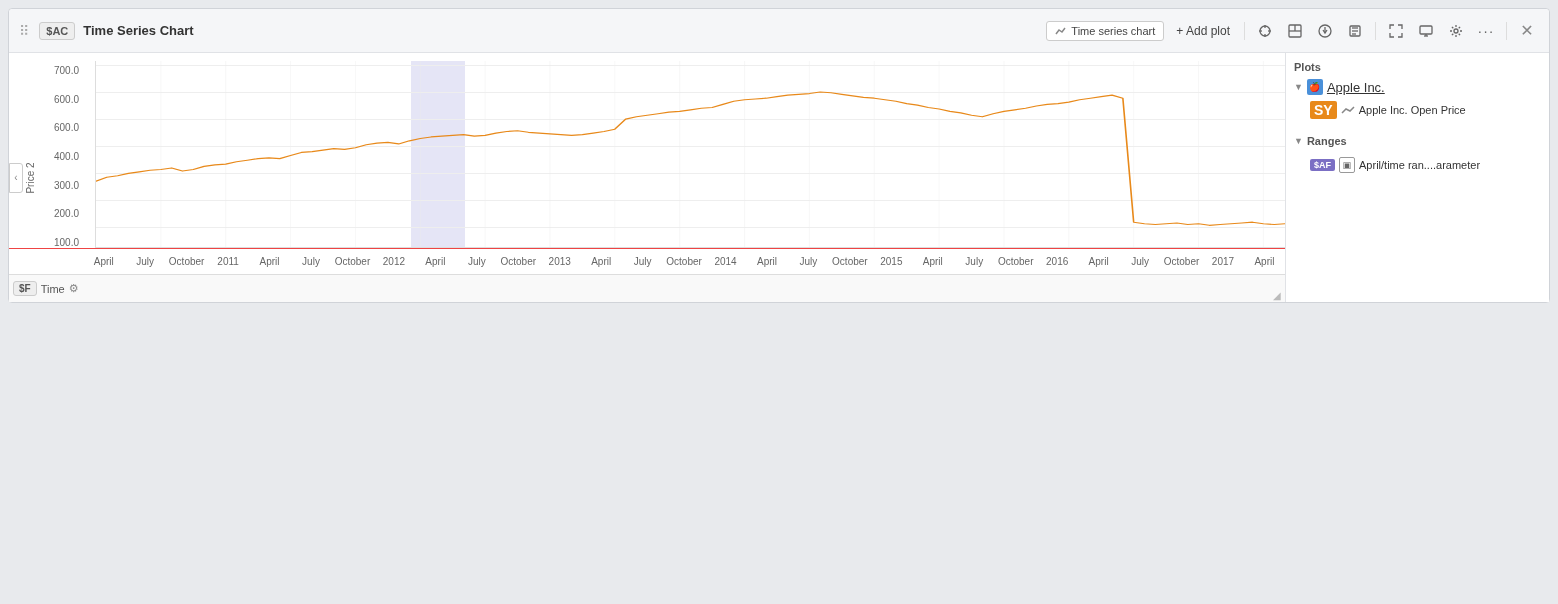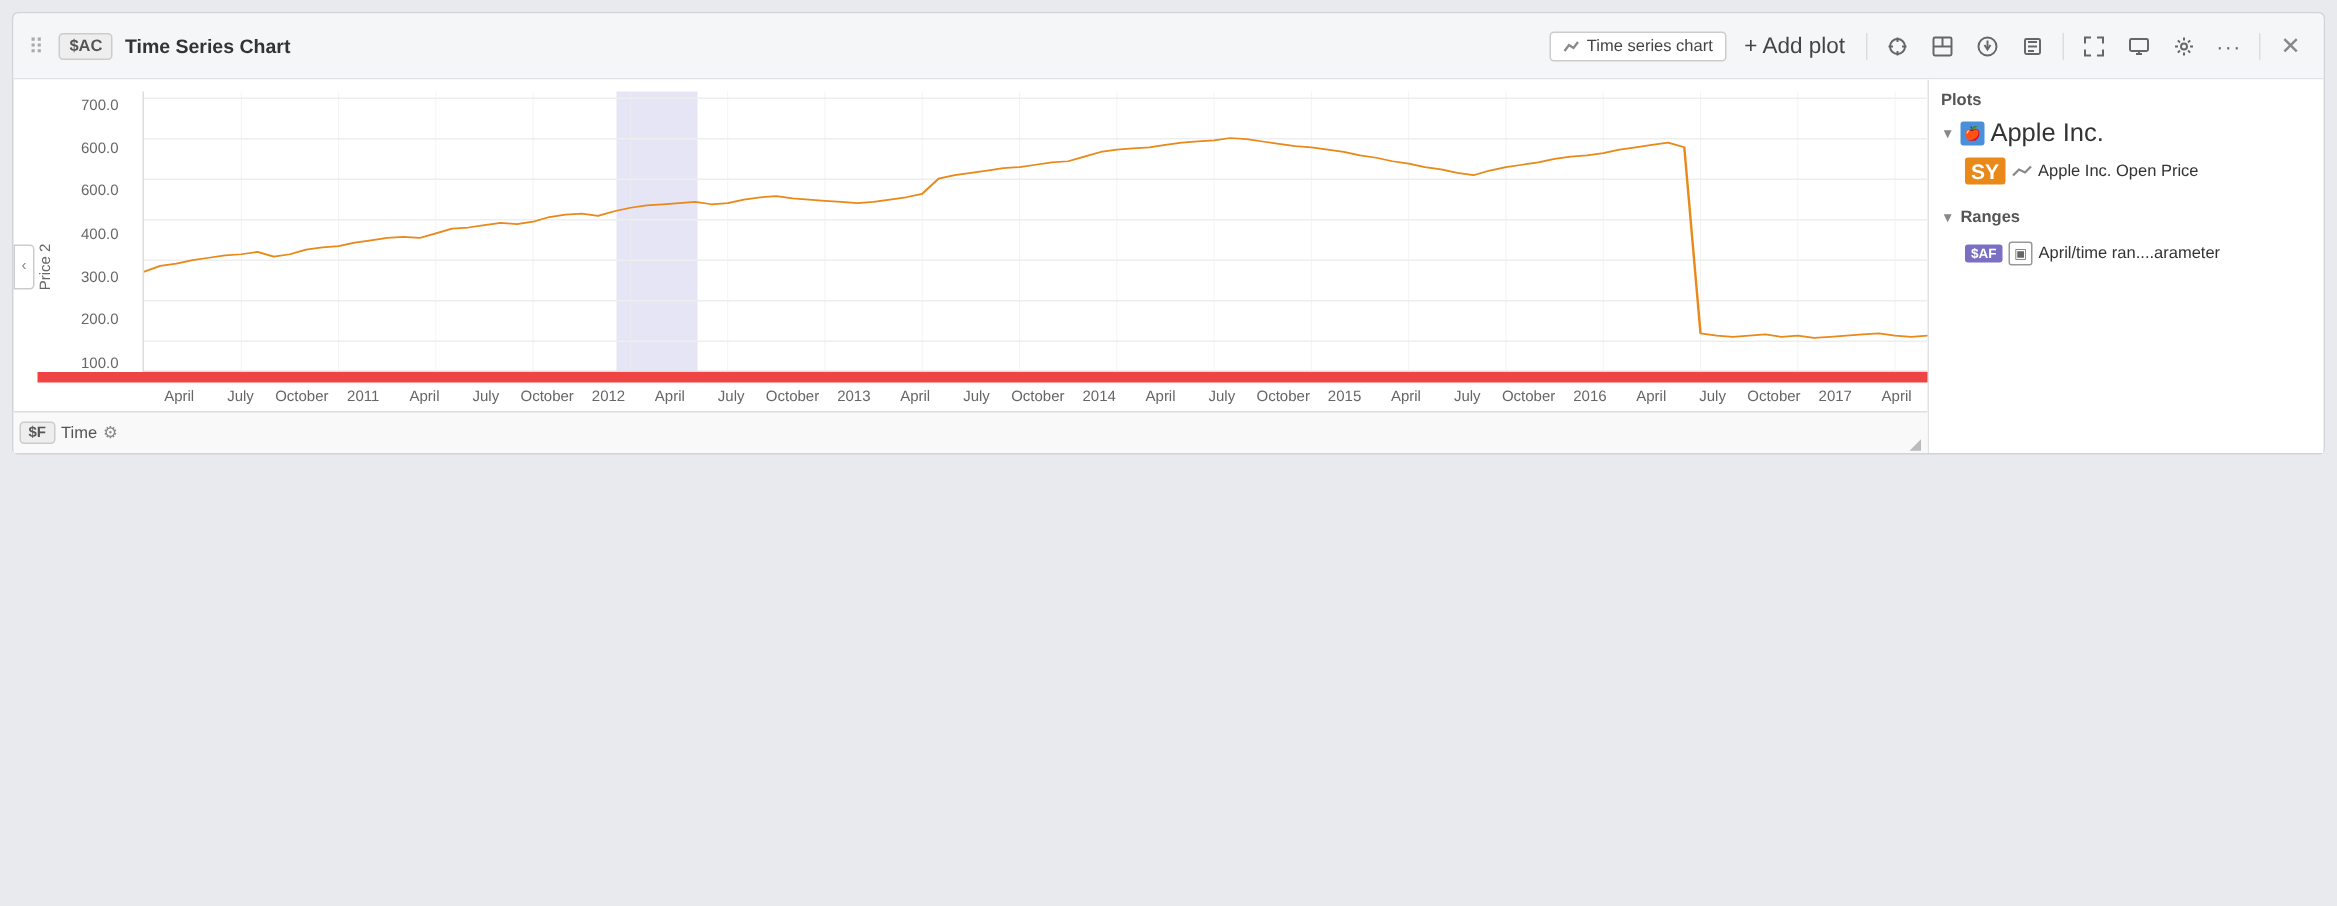--- a/index.html
+++ b/index.html
@@ -70,21 +70,21 @@
       padding: 3px 8px;
       background: #fff;
       font-size: 11px;
       color: #444;
       cursor: pointer;
     }
     .add-plot-btn {
       display: flex;
       align-items: flex-end;
       gap: 3px;
-      font-size: 15px;
+      font-size: 12px;
       color: #444;
       cursor: pointer;
       padding: 3px 6px;
       border-radius: 3px;
     }
     .icon-btn {
       width: 24px;
       height: 24px;
       display: flex;
       align-items: center;
@@ -151,24 +151,23 @@
       border-top: 1px solid #eee;
     }
     
     .x-axis-row {
       display: flex;
       align-items: center;
       padding: 2px 0 2px 74px;
       gap: 0;
       font-size: 10px;
       color: #666;
-      border-top: 7px solid #ef4444;
+      border-top: 1px solid #ef4444;
       height: 26px;
       overflow: hidden;
-      margin-left: 16px;
     }
     .x-tick {
       flex: 1;
       text-align: center;
       font-size: 10px;
       white-space: nowrap;
     }
     .x-axis-controls {
       display: flex;
       align-items: center;
@@ -231,23 +230,24 @@
       background: #4a90d9;
       border-radius: 2px;
       display: flex;
       align-items: center;
       justify-content: center;
       color: #fff;
       font-size: 9px;
       font-weight: bold;
     }
     .plot-name {
-      font-size: 17px;
+      font-size: 13px;
       color: #333;
       font-weight: 500;
+      text-decoration: underline;
     }
     .plot-item {
       display: flex;
       align-items: center;
       gap: 4px;
       padding: 2px 0 2px 16px;
       margin-bottom: 2px;
     }
     .sy-badge {
       background: #e8891a;

